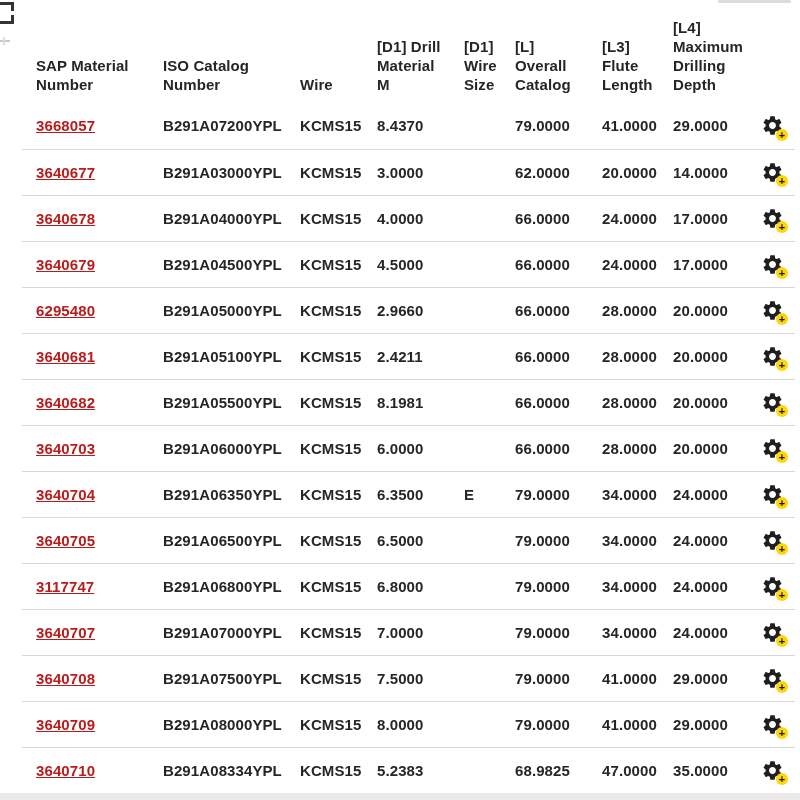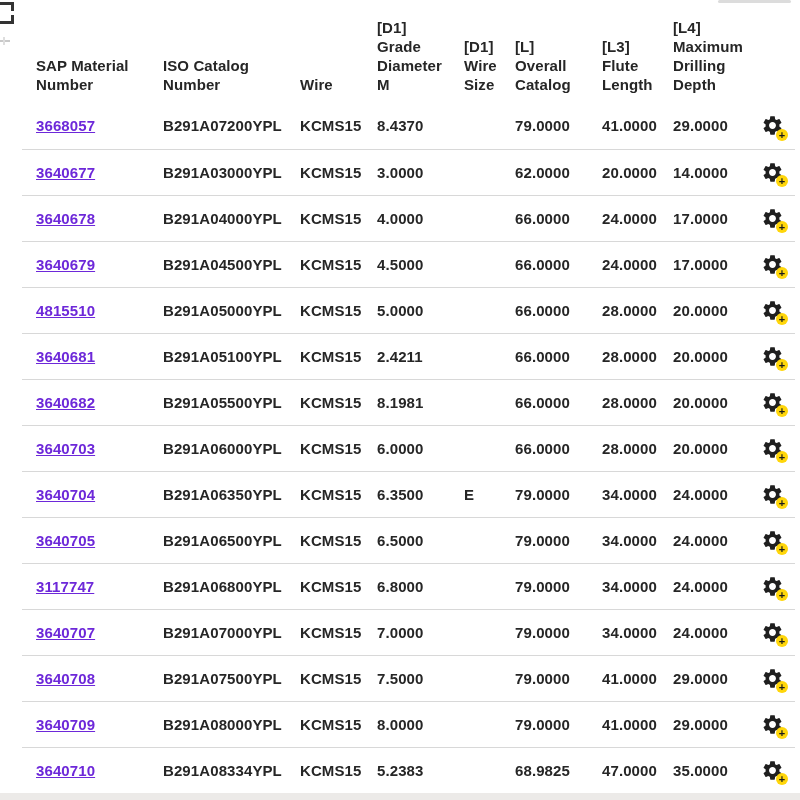--- a/index.html
+++ b/index.html
@@ -55,21 +55,21 @@
     vertical-align: middle;
     text-align: left;
     padding: 0 2px 0 14px;
     border-bottom: 1px solid #d8d8d8;
     color: #262626;
     white-space: nowrap;
   }
   tbody td.c-gear { text-align: right; padding-right: 8px; }
 
   a.sap-link {
-    color: #6d28d9;
+    color: #b91c1c;
     text-decoration: underline;
     font-weight: 700;
     cursor: pointer;
   }
 
   .gear-btn {
     position: relative;
     display: inline-block;
     width: 26px; height: 26px;
     background: transparent;
@@ -115,21 +115,21 @@
       <col class="c6">
         <col class="c7">
         <col class="c8">
         <col class="c9">
     </colgroup>
     <thead>
       <tr>
         <th>SAP Material Number</th>
         <th>ISO Catalog Number</th>
         <th>Wire</th>
-        <th>[D1] Grade Diameter M</th>
+        <th>[D1] Drill Material M</th>
         <th>[D1] Wire Size</th>
         <th>[L] Overall Catalog</th>
         <th>[L3] Flute Length</th>
         <th>[L4] Maximum Drilling Depth</th>
         <th></th>
       </tr>
     </thead>
     <tbody id="table-body">
     <tr class="data-row">
       <td><a class="sap-link" href="#">3668057</a></td>
@@ -201,24 +201,24 @@
         <button class="gear-btn">
           <svg viewBox="0 0 24 24" aria-hidden="true">
             <path fill="#1f1f1f" d="M19.14,12.94c0.04-0.3,0.06-0.61,0.06-0.94c0-0.32-0.02-0.64-0.07-0.94l2.03-1.58c0.18-0.14,0.23-0.41,0.12-0.61l-1.92-3.32c-0.12-0.22-0.37-0.29-0.59-0.22l-2.39,0.96c-0.5-0.38-1.03-0.7-1.62-0.94L14.4,2.81c-0.04-0.24-0.24-0.41-0.48-0.41h-3.84c-0.24,0-0.43,0.17-0.47,0.41L9.25,5.35C8.66,5.59,8.12,5.92,7.63,6.29L5.24,5.33c-0.22-0.08-0.47,0-0.59,0.22L2.74,8.87C2.62,9.08,2.66,9.34,2.86,9.48l2.03,1.58C4.84,11.36,4.8,11.69,4.8,12s0.02,0.64,0.07,0.94l-2.03,1.58c-0.18,0.14-0.23,0.41-0.12,0.61l1.92,3.32c0.12,0.22,0.37,0.29,0.59,0.22l2.39-0.96c0.5,0.38,1.03,0.7,1.62,0.94l0.36,2.54c0.05,0.24,0.24,0.41,0.48,0.41h3.84c0.24,0,0.44-0.17,0.47-0.41l0.36-2.54c0.59-0.24,1.13-0.56,1.62-0.94l2.39,0.96c0.22,0.08,0.47,0,0.59-0.22l1.92-3.32c0.12-0.22,0.07-0.47-0.12-0.61L19.14,12.94z M12,15.6c-1.98,0-3.6-1.62-3.6-3.6s1.62-3.6,3.6-3.6s3.6,1.62,3.6,3.6S13.98,15.6,12,15.6z"></path>
           </svg>
           <span class="gear-badge">+</span>
         </button>
       </td>
     </tr>
 
     <tr class="data-row">
-      <td><a class="sap-link" href="#">4815510</a></td>
+      <td><a class="sap-link" href="#">6295480</a></td>
       <td>B291A05000YPL</td>
       <td>KCMS15</td>
-      <td>5.0000</td>
+      <td>2.9660</td>
       <td></td>
       <td>66.0000</td>
       <td>28.0000</td>
       <td>20.0000</td>
       <td class="c-gear">
         <button class="gear-btn">
           <svg viewBox="0 0 24 24" aria-hidden="true">
             <path fill="#1f1f1f" d="M19.14,12.94c0.04-0.3,0.06-0.61,0.06-0.94c0-0.32-0.02-0.64-0.07-0.94l2.03-1.58c0.18-0.14,0.23-0.41,0.12-0.61l-1.92-3.32c-0.12-0.22-0.37-0.29-0.59-0.22l-2.39,0.96c-0.5-0.38-1.03-0.7-1.62-0.94L14.4,2.81c-0.04-0.24-0.24-0.41-0.48-0.41h-3.84c-0.24,0-0.43,0.17-0.47,0.41L9.25,5.35C8.66,5.59,8.12,5.92,7.63,6.29L5.24,5.33c-0.22-0.08-0.47,0-0.59,0.22L2.74,8.87C2.62,9.08,2.66,9.34,2.86,9.48l2.03,1.58C4.84,11.36,4.8,11.69,4.8,12s0.02,0.64,0.07,0.94l-2.03,1.58c-0.18,0.14-0.23,0.41-0.12,0.61l1.92,3.32c0.12,0.22,0.37,0.29,0.59,0.22l2.39-0.96c0.5,0.38,1.03,0.7,1.62,0.94l0.36,2.54c0.05,0.24,0.24,0.41,0.48,0.41h3.84c0.24,0,0.44-0.17,0.47-0.41l0.36-2.54c0.59-0.24,1.13-0.56,1.62-0.94l2.39,0.96c0.22,0.08,0.47,0,0.59-0.22l1.92-3.32c0.12-0.22,0.07-0.47-0.12-0.61L19.14,12.94z M12,15.6c-1.98,0-3.6-1.62-3.6-3.6s1.62-3.6,3.6-3.6s3.6,1.62,3.6,3.6S13.98,15.6,12,15.6z"></path>
           </svg>
           <span class="gear-badge">+</span>

